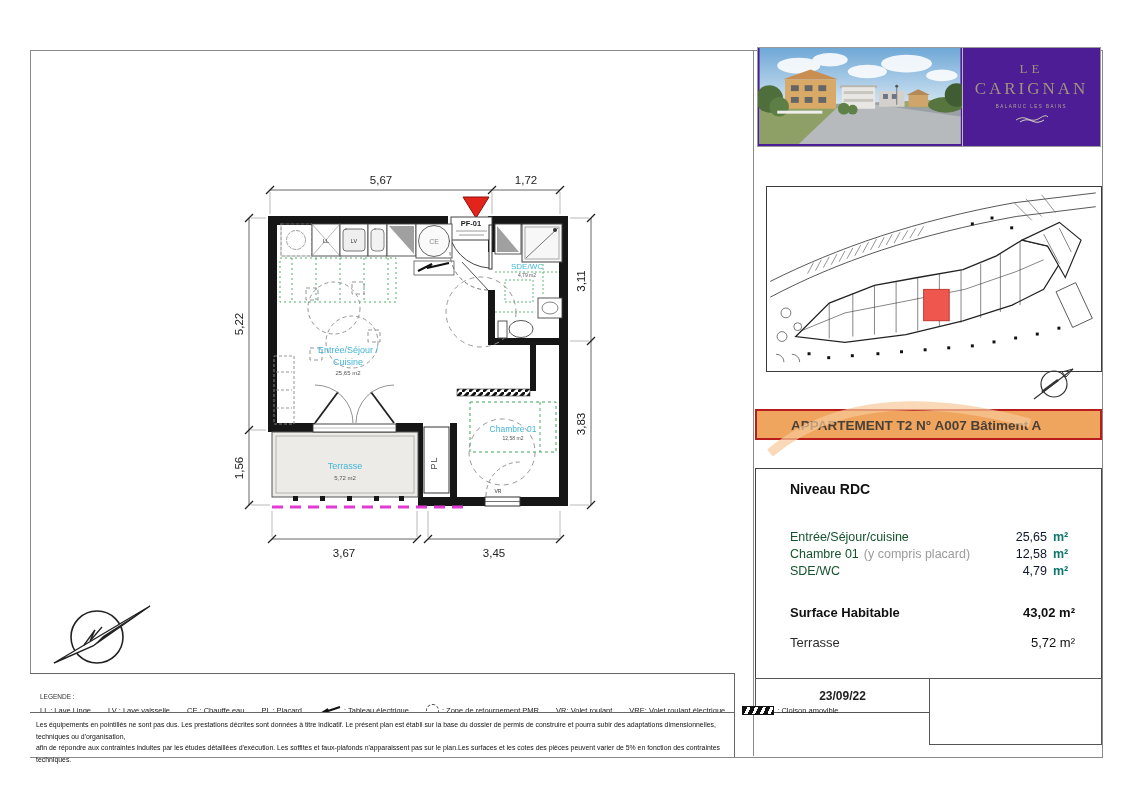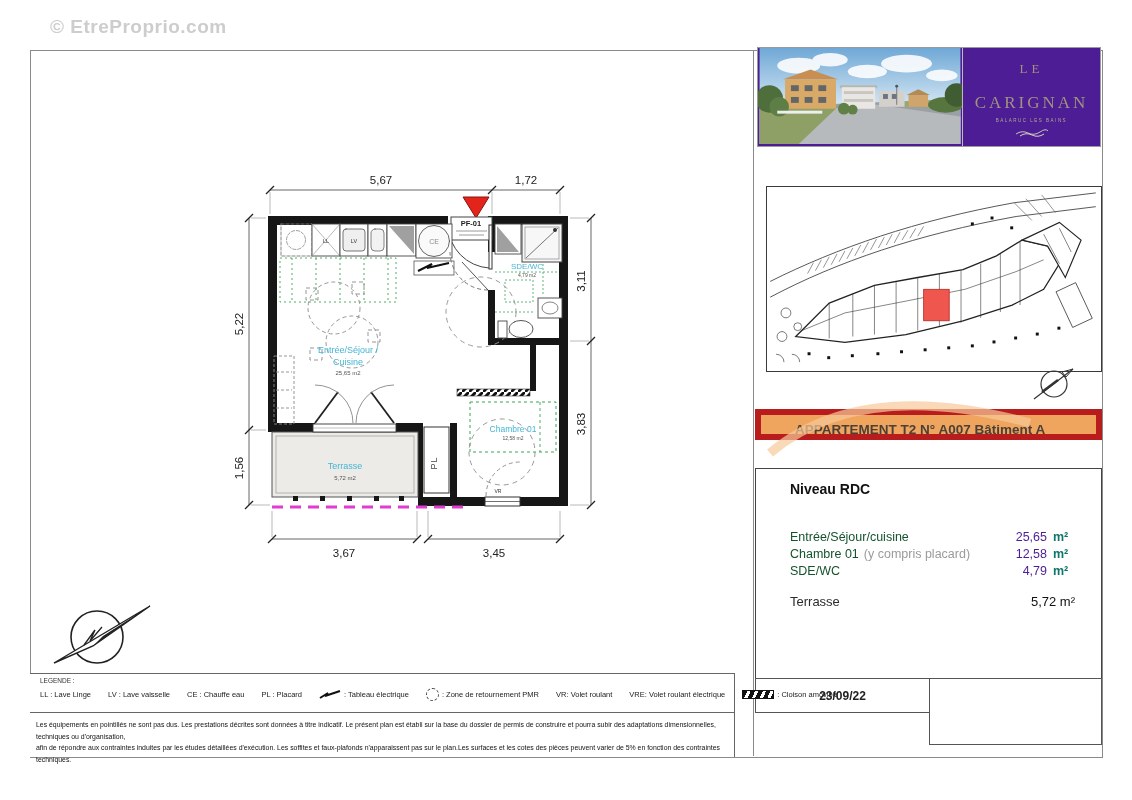--- a/index.html
+++ b/index.html
@@ -9,60 +9,59 @@
   .watermark{left:50px;top:16px;font-size:19px;font-weight:bold;color:#cdcdcd;letter-spacing:.5px;}
   .frame{left:30px;top:50px;width:1071px;height:706px;border:1px solid #8a8a8a;}
   .vdivider{left:753px;top:50px;width:0;height:706px;border-left:1px solid #8a8a8a;}
   .plan-svg{left:0;top:0;pointer-events:none;}
   
   .headerbox{left:757px;top:47px;width:342px;height:98px;border:1px solid #9a9a9a;display:flex;background:#4c1d95;}
   .photo{width:204px;height:96px;}
   .logobox{flex:1;border-left:1px solid #bbb;text-align:center;padding-top:13px;
            font-family:"Liberation Serif",serif;color:#a2937d;}
   .logo-le{font-size:13px;letter-spacing:4px;}
-  .logo-name{font-size:17px;letter-spacing:3px;margin-top:16px;}
+  .logo-name{font-size:17px;letter-spacing:3px;margin-top:2px;}
   .logo-tag{font-size:4.5px;letter-spacing:1.5px;color:#b5a890;margin-top:5px;font-family:"Liberation Sans",sans-serif;}
   .siteplanbox{left:766px;top:186px;width:334px;height:184px;border:1.5px solid #3a3a3a;background:#fff;}
-  .banner{left:755px;top:409px;width:347px;height:31px;background:#f0a55e;border:6px solid #b91c1c;
+  .banner{left:755px;top:409px;width:347px;height:31px;background:#f0a55e;border:2px solid #b91c1c;
           box-sizing:border-box;line-height:29px;padding-left:34px;font-size:13.5px;font-weight:bold;color:#4a4038;}
   .detailsbox{left:755px;top:468px;width:347px;height:229px;border:1.5px solid #444;background:#fff;box-sizing:border-box;}
   .level{margin:12px 0 0 34px;font-size:14px;font-weight:bold;color:#111;}
   .rooms{margin-top:32px;}
   .drow{display:flex;align-items:baseline;padding:0 26px 0 34px;line-height:17px;font-size:12.5px;}
   .rname{color:#14532d;}
   .rnote{color:#9b9b9b;margin-left:5px;}
   .rfill{flex:1;}
-  .rval{color:#4c1d95;width:42px;text-align:right;}
+  .rval{color:#0f172a;width:42px;text-align:right;}
   .runit{color:#0f766e;font-weight:bold;width:22px;margin-left:6px;}
   .surfrow{margin-top:24px;font-weight:bold;font-size:13px;color:#111;}
   .terrow{margin-top:13px;font-size:13px;color:#2c2c2c;}
   .bigval{width:64px;text-align:right;color:#111;}
   .cell{box-sizing:border-box;border:1px solid #555;background:#fff;display:flex;align-items:center;justify-content:center;}
   .cell-date{left:755px;top:678px;width:175px;height:35px;font-size:12px;font-weight:bold;}
   .cell-firm{left:755px;top:712px;width:175px;height:33px;font-size:11.5px;font-weight:bold;}
   .cell-empty{left:929px;top:678px;width:173px;height:67px;}
   
-  .legendbox{left:30px;top:673px;width:705px;height:39px;box-sizing:border-box;border-top:1px solid #666;border-right:1px solid #666;padding:3px 0 0 10px;background:#fff;}
+  .legendbox{left:30px;top:673px;width:705px;height:39px;box-sizing:border-box;border-top:1px solid #666;border-right:1px solid #666;padding:19px 0 0 10px;background:#fff;}
   .legtitle{font-size:6.5px;color:#333;}
   .legrow{display:flex;align-items:center;gap:17px;margin-top:4px;font-size:7.5px;color:#222;white-space:nowrap;}
   .legitem{display:flex;align-items:center;gap:3px;}
   .pmr-ic{display:inline-block;width:11px;height:11px;border:1px dashed #444;border-radius:50%;}
   .cloison-ic{display:inline-block;width:30px;height:7px;border:1px solid #111;
       background:repeating-linear-gradient(115deg,#111 0 4px,#fff 4px 7px);}
   .disclaimer{left:30px;top:712px;width:705px;height:45px;box-sizing:border-box;border-top:1px solid #666;border-right:1px solid #666;
       padding:6px 8px 0 6px;font-size:6.9px;line-height:1.7;color:#111;background:#fff;}
   .arc-overlay{left:700px;top:365px;pointer-events:none;}
   svg text{font-family:"Liberation Sans",sans-serif;}
 </style>
 </head>
 <body>
 
 <div class="sheet">
 
-  <div class="abs watermark">© EtreProprio.com</div>
   <div class="abs frame"></div>
   <div class="abs vdivider"></div>
 
   <svg class="abs plan-svg" width="1132" height="800" viewBox="0 0 1132 800">
     <defs>
       <pattern id="hatchp" width="7" height="7" patternUnits="userSpaceOnUse">
         <rect width="7" height="7" fill="#fff"></rect>
         <path d="M0 7 L7 0" stroke="#111" stroke-width="3"></path>
       </pattern>
     </defs>
@@ -411,20 +410,25 @@
         <span class="runit">m²</span>
       </div>
       <div class="drow">
         <span class="rname">SDE/WC</span>
         <span class="rnote"></span>
         <span class="rfill"></span>
         <span class="rval">4,79</span>
         <span class="runit">m²</span>
       </div>
     </div>
+    <div class="drow surfrow">
+      <span>Surface Habitable</span>
+      <span class="rfill"></span>
+      <span class="bigval">43,02 m²</span>
+    </div>
     <div class="drow terrow">
       <span>Terrasse</span>
       <span class="rfill"></span>
       <span class="bigval">5,72 m²</span>
     </div>
   </div>
 
   <div class="abs cell cell-date">
     <span>23/09/22</span>
   </div>

